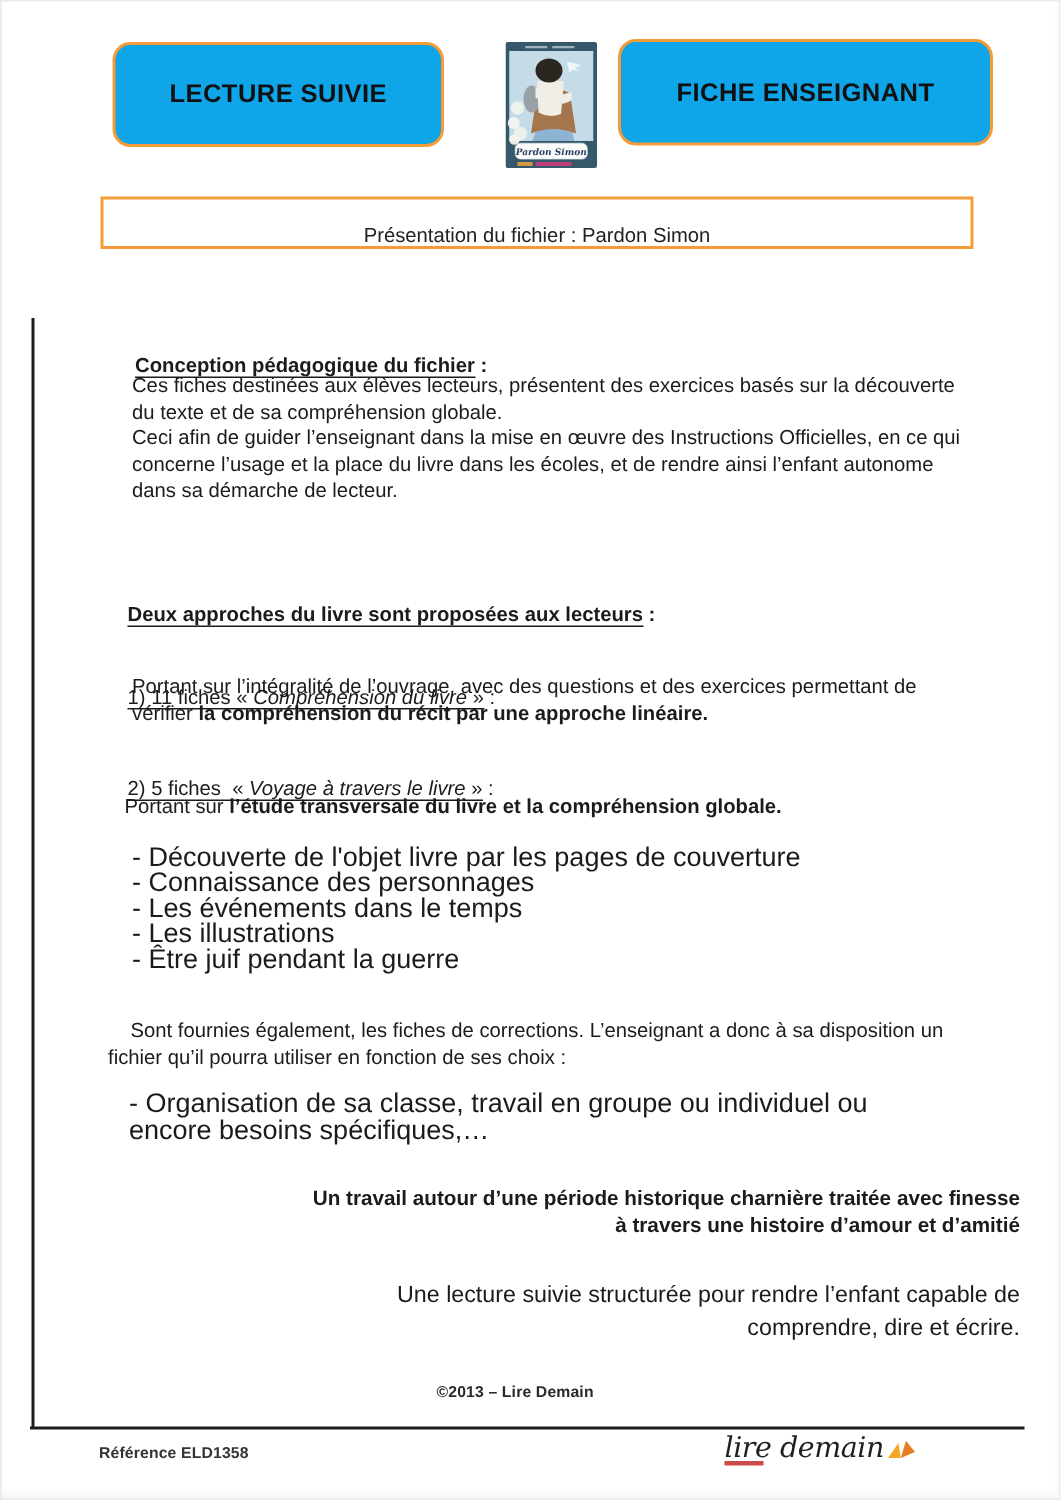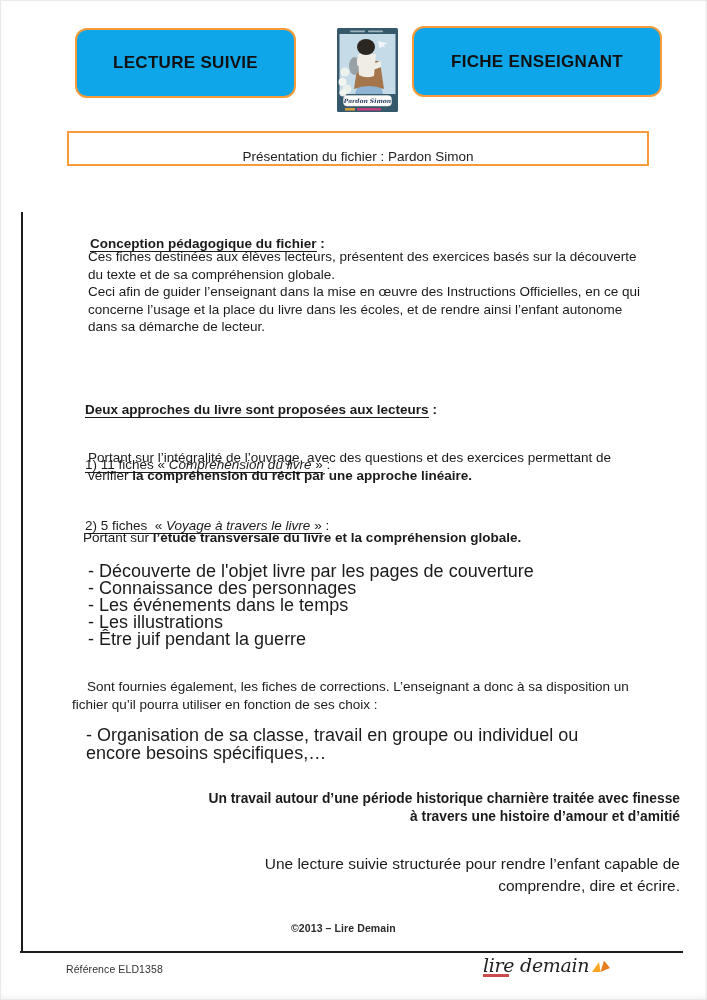--- a/index.html
+++ b/index.html
@@ -28,21 +28,21 @@
   .head{font-weight:bold;}
   .u{border-bottom:1.5px solid #1b1b1b;padding-bottom:.5px;}
   .pre{white-space:pre;}
   .list{margin:0;padding:0;list-style:none;font-size:18px;line-height:17px;}
   .list2{line-height:17.5px;}
   .indent-first{text-indent:15px;}
   .center{text-align:right;}
   .hl{font-weight:bold;font-size:13.8px;line-height:18px;}
   .closing{font-size:15.5px;line-height:21.5px;}
   
-  .foot{font-size:10.5px;color:#333;font-weight:400;letter-spacing:.1px;}
+  .foot{font-size:10.5px;color:#333;font-weight:700;letter-spacing:.1px;}
   .foot-c{font-weight:600;color:#2a2a2a;}
   .logo{display:flex;align-items:flex-start;}
   .logo-text{
     font-family:"DejaVu Serif","Liberation Serif",serif;font-style:italic;
     font-size:19px;color:#1f1f1f;letter-spacing:-0.3px;line-height:16px;
   }
   .logo-tag{width:26px;height:3px;background:#c22b2b;opacity:.85;margin-top:1px;}
 </style>
 </head>
 <body>

